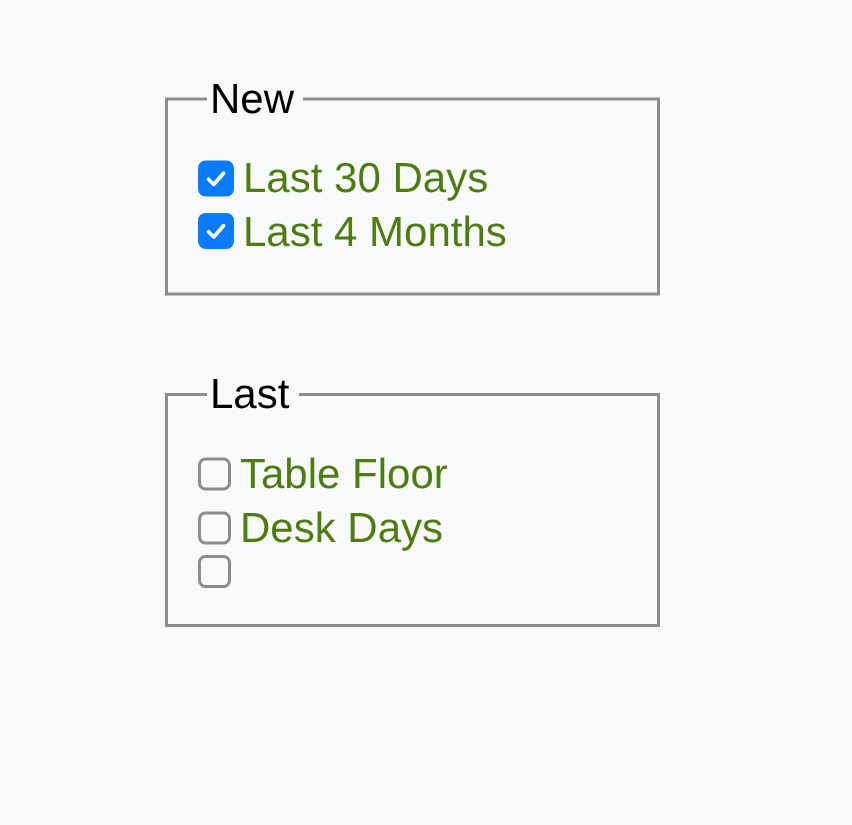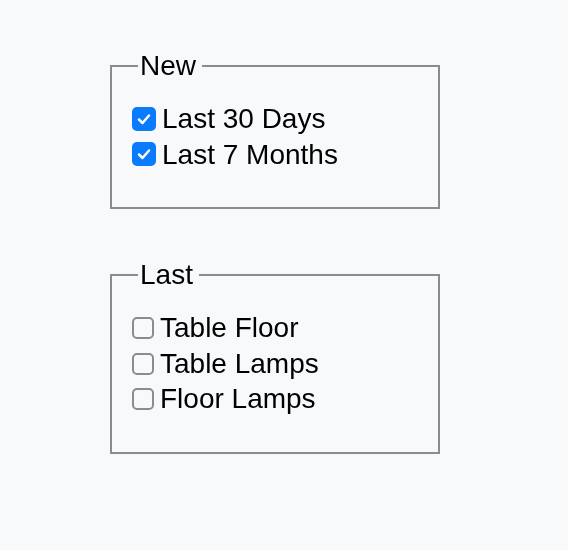--- a/index.html
+++ b/index.html
@@ -7,21 +7,21 @@
       margin: 0;
       width: 568px;
       height: 550px;
       background: #f8f9fb;
       font-family: -apple-system, BlinkMacSystemFont, "Segoe UI", Helvetica, Arial, sans-serif;
       padding: 50px 0 0 110px;
     }
     fieldset {
       border: 2px solid #8c8c8c;
       width: 330px;
-      padding: 18px 20px 34px 20px;
+      padding: 18px 20px 22px 20px;
       margin: 0 0 50px 0;
     }
     legend {
       font-size: 28px;
       font-weight: 400;
       color: #000;
       padding: 0 6px 0 2px;
       margin-left: 6px;
     }
     .row {
@@ -47,21 +47,21 @@
       border: 2px solid #8c8c8c;
       width: 22px;
       height: 22px;
     }
     .cb svg {
       width: 16px;
       height: 16px;
     }
     .lbl {
       font-size: 28px;
-      color: #000000;
+      color: #4d7c0f;
       line-height: 1.2;
     }
   </style>
 </head>
 <body>
 
 <fieldset>
   <legend>New</legend>
   <div class="row">
     <span class="cb checked">
@@ -70,31 +70,30 @@
         </svg>
     </span>
     <span class="lbl">Last 30 Days</span>
   </div>
   <div class="row">
     <span class="cb checked">
       <svg viewBox="0 0 16 16">
           <path d="M3 8.5 L6.5 12 L13 4.5" stroke="#fff" stroke-width="2.5" fill="none" stroke-linecap="round" stroke-linejoin="round"></path>
         </svg>
     </span>
-    <span class="lbl">Last 7 Months</span>
+    <span class="lbl">Last 4 Months</span>
   </div>
 </fieldset>
 
 <fieldset>
   <legend>Last</legend>
   <div class="row">
     <span class="cb unchecked"></span>
     <span class="lbl">Table Floor</span>
   </div>
   <div class="row">
     <span class="cb unchecked"></span>
-    <span class="lbl">Table Lamps</span>
+    <span class="lbl">Desk Days</span>
   </div>
   <div class="row">
     <span class="cb unchecked"></span>
-    <span class="lbl">Floor Lamps</span>
   </div>
 </fieldset>
 
 </body></html>

